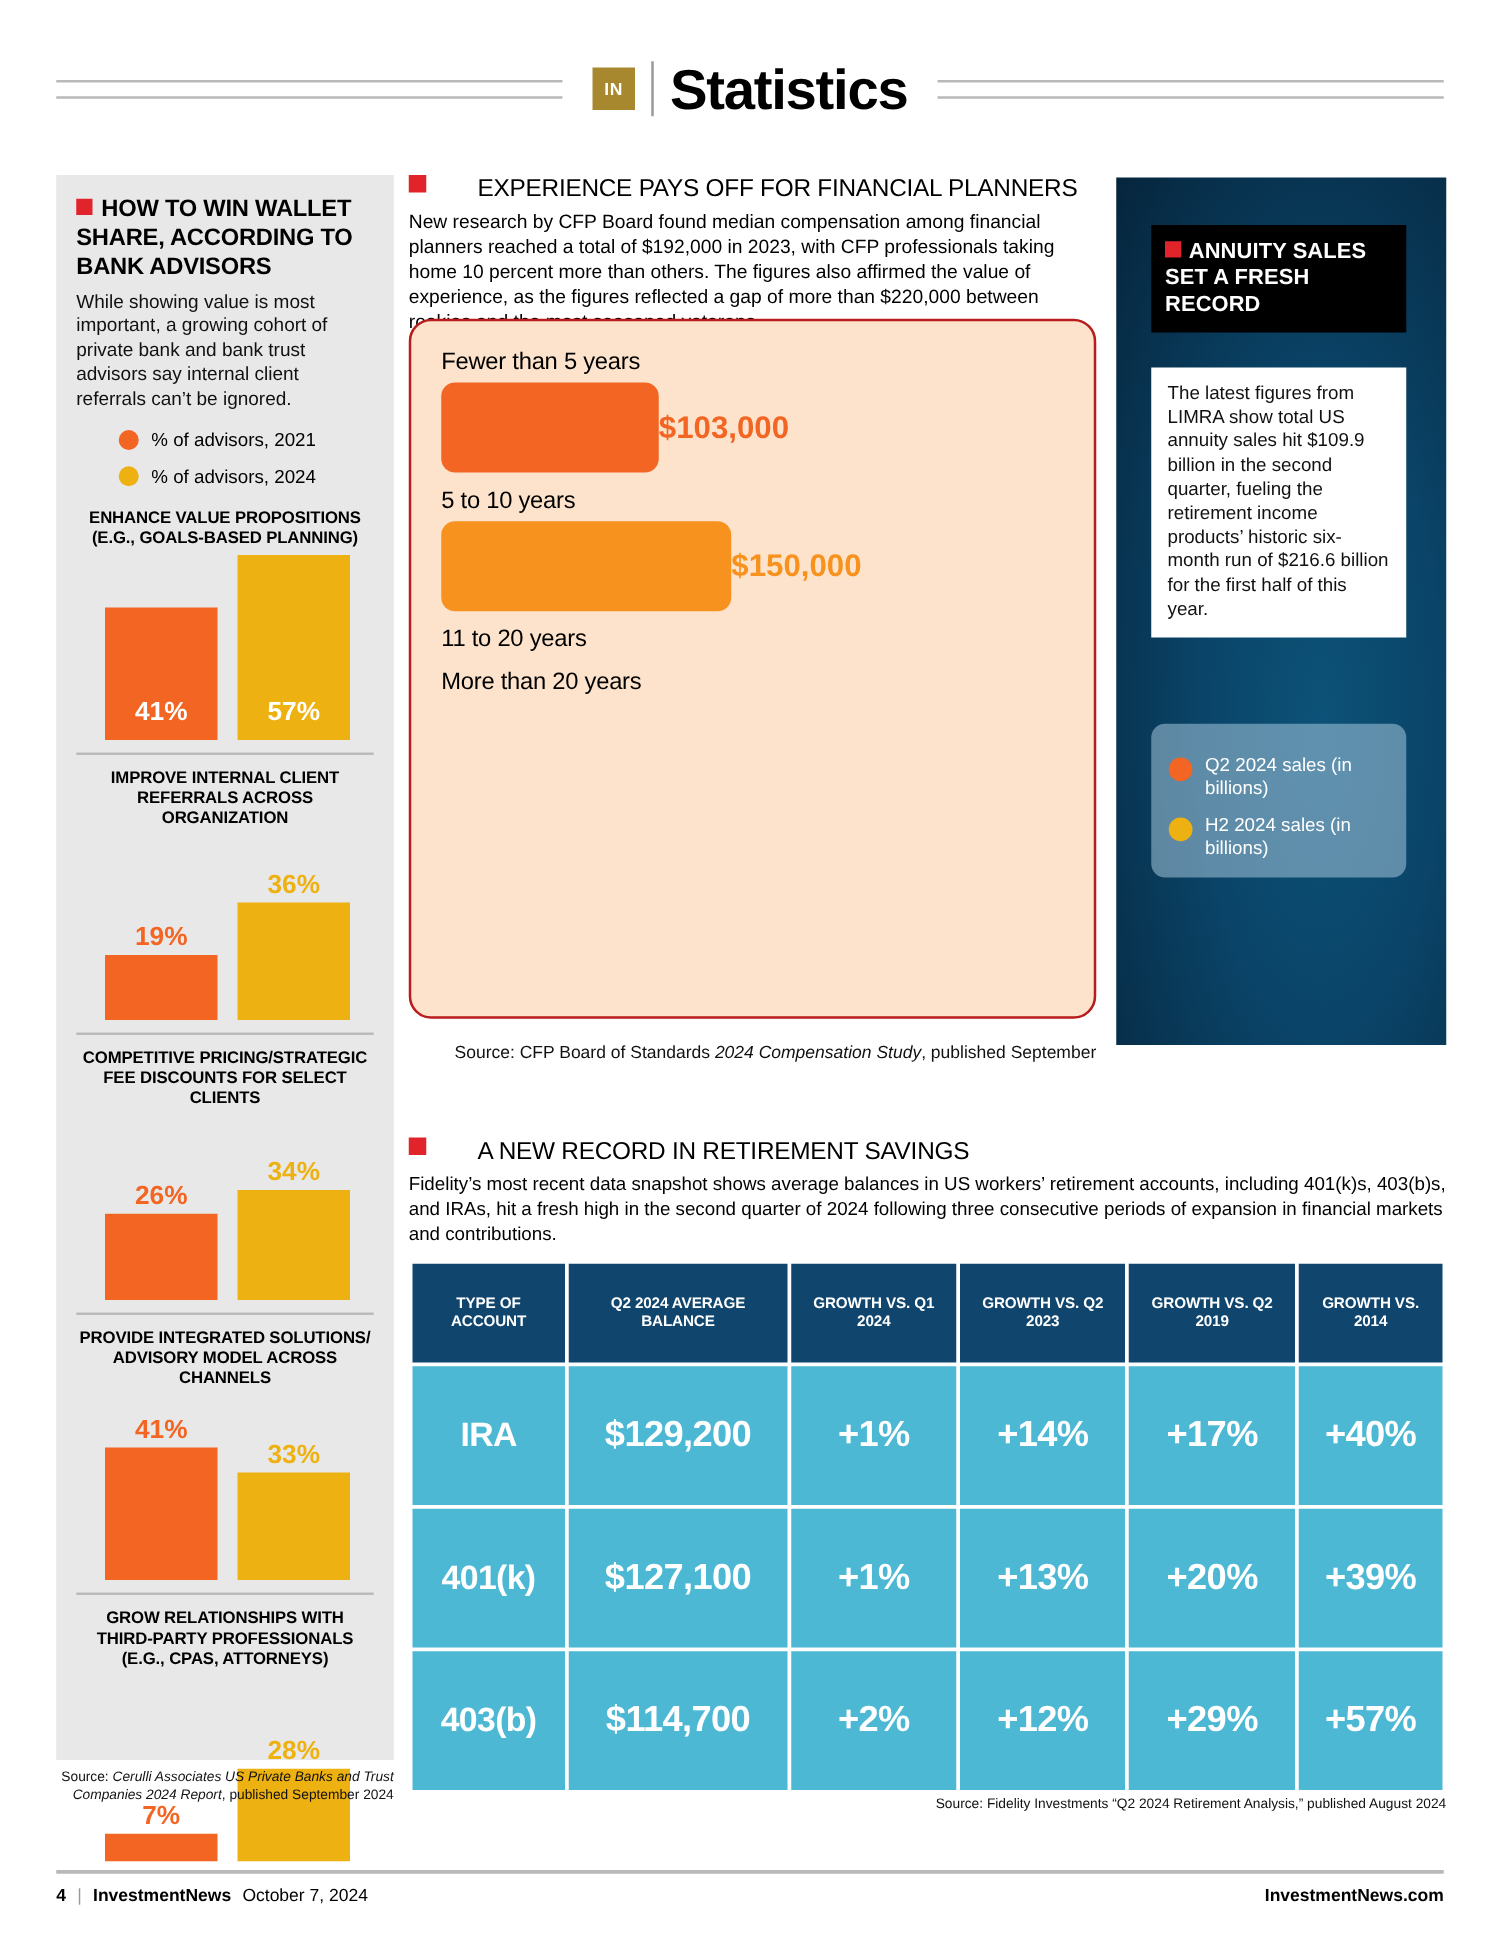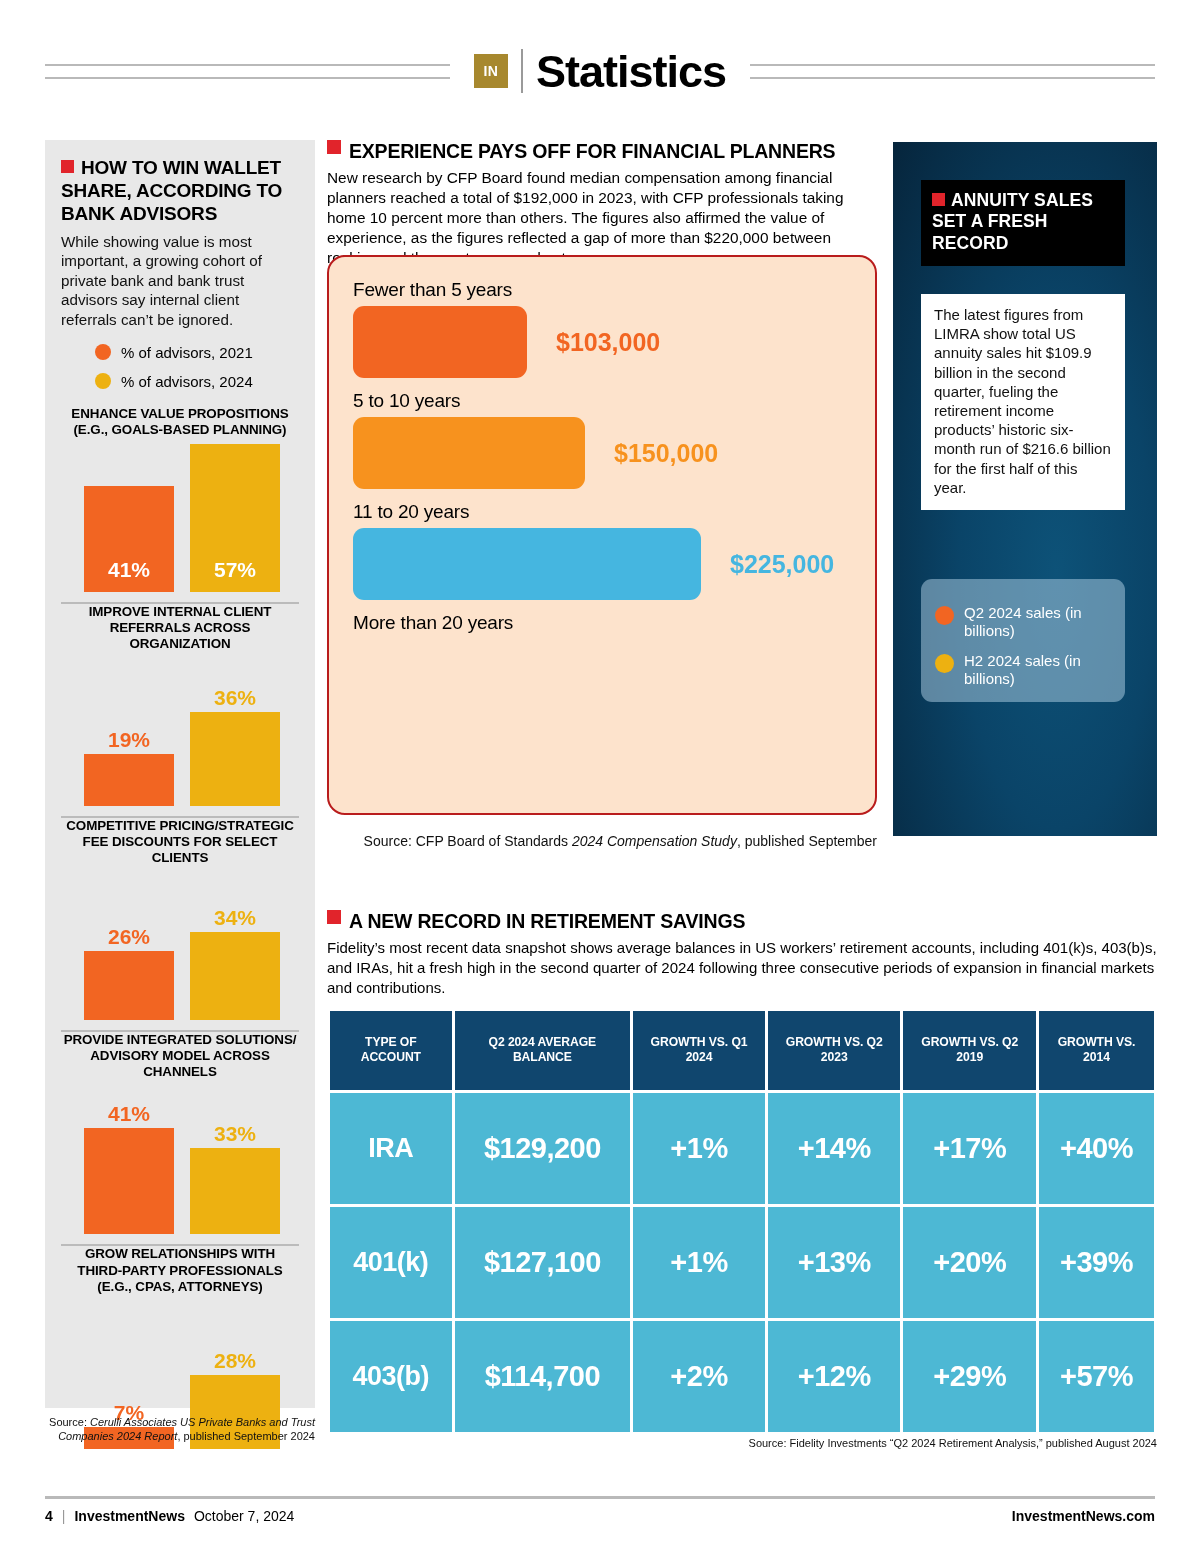--- a/index.html
+++ b/index.html
@@ -25,43 +25,43 @@
     font-weight: bold; font-size: 14px; letter-spacing: .5px;
     display: flex; align-items: center; justify-content: center;
   }
   .mast-divider { width: 2px; height: 44px; background: #9a9a9a; }
   .mast-title { font-size: 45px; font-weight: bold; letter-spacing: -1px; line-height: 1; }
 
   
   .sq { display: inline-block; width: 14px; height: 14px; background: #e1242b;
         margin-right: 8px; vertical-align: 2px; flex: none; }
   .sec-head {
-    font-size: 19.5px; font-weight: bold; letter-spacing: -.2px;
-    text-transform: uppercase; display: flex; align-items: flex-start; line-height: 1.18;
+    font-size: 19.5px; font-weight: normal; letter-spacing: -.2px;
+    text-transform: uppercase; display: flex; align-items: flex-start; line-height: 1.18; gap: 33px;
   }
 
   
   .left-col {
     position: absolute; left: 45px; top: 140px; width: 270px; height: 1268px;
     background: #e8e8e8; padding: 16px 16px 0 16px;
   }
   .left-title {
     font-size: 19px; font-weight: bold; line-height: 1.22; letter-spacing: -.2px;
     text-transform: uppercase; margin-bottom: 6px;
   }
   .left-title .sq { width: 13px; height: 13px; margin-right: 7px; vertical-align: 1px; }
   .left-intro { font-size: 15.2px; line-height: 1.29; color: #111; margin-bottom: 14px; }
 
   .legend-left { margin: 0 0 16px 34px; }
   .legend-row { display: flex; align-items: center; gap: 10px; margin-bottom: 7px; margin-top: 12px; }
   .dot { width: 16px; height: 16px; border-radius: 50%; flex: none; }
   .legend-row span.lbl { font-size: 15px; }
 
   .bargroup { padding-bottom: 10px; }
-  .bargroup + .bargroup { border-top: 2px solid #bbbbbb; }
+  .bargroup + .bargroup { border-top: 2px solid #bbbbbb; padding-top: 10px; }
   .bg-title {
     font-size: 13.4px; font-weight: bold; text-align: center;
     line-height: 1.2; letter-spacing: -.1px; text-transform: uppercase; margin-bottom: 4px;
   }
   .bars {
     display: flex; align-items: flex-end; justify-content: center; gap: 16px;
     height: 150px; padding-left: 4px;
   }
   .barwrap { width: 90px; display: flex; flex-direction: column; align-items: center;
              justify-content: flex-end; height: 100%; }
@@ -82,21 +82,21 @@
   .center-top { position: absolute; left: 327px; top: 140px; width: 550px; }
   .center-intro { font-size: 15.4px; line-height: 1.3; margin-top: 5px; }
 
   .exp-panel {
     position: absolute; left: 327px; top: 255px; width: 550px; height: 560px;
     background: #fde3cc; border: 2px solid #b91c1c; border-radius: 18px;
     padding: 22px 24px 0 24px;
   }
   .exp-item { margin-bottom: 12px; }
   .exp-item .cat { font-size: 19px; margin-bottom: 5px; letter-spacing: -.2px; }
-  .exp-row { display: flex; align-items: center; gap: 29px; }
+  .exp-row { display: flex; align-items: center; gap: 0; }
   .exp-bar { height: 72px; border-radius: 11px; position: relative; flex: none; }
   .exp-val { font-size: 25px; font-weight: bold; white-space: nowrap; }
   .exp-val-in {
     position: absolute; right: 18px; top: 50%; transform: translateY(-50%);
     font-size: 25px; font-weight: bold; color: #fff;
   }
   .exp-source {
     position: absolute; left: 327px; top: 833px; width: 550px;
     text-align: right; font-size: 14px; color: #111;
   }
@@ -296,24 +296,20 @@
         </div>
         <div class="exp-item">
           <div class="cat">5 to 10 years</div>
           <div class="exp-row">
             <div class="exp-bar" style="width: 232px; background: rgb(247, 146, 30);"></div>
             <div class="exp-val" style="color: rgb(247, 146, 30);">$150,000</div>
           </div>
         </div>
         <div class="exp-item">
           <div class="cat">11 to 20 years</div>
-          <div class="exp-row">
-            <div class="exp-bar" style="width: 348px; background: rgb(69, 182, 224);"></div>
-            <div class="exp-val" style="color: rgb(69, 182, 224);">$225,000</div>
-          </div>
         </div>
         <div class="exp-item">
           <div class="cat">More than 20 years</div>
         </div>
       </div>
   </div>
 
   <div class="exp-source">
     <span>Source: CFP Board of Standards </span><i>2024 Compensation Study</i><span>, published September</span>
   </div>

